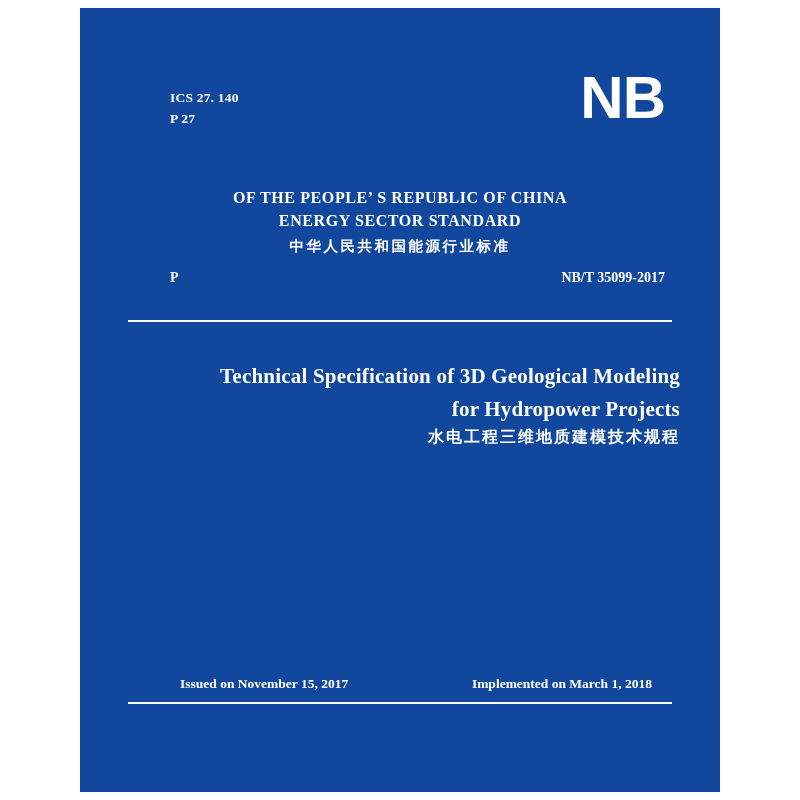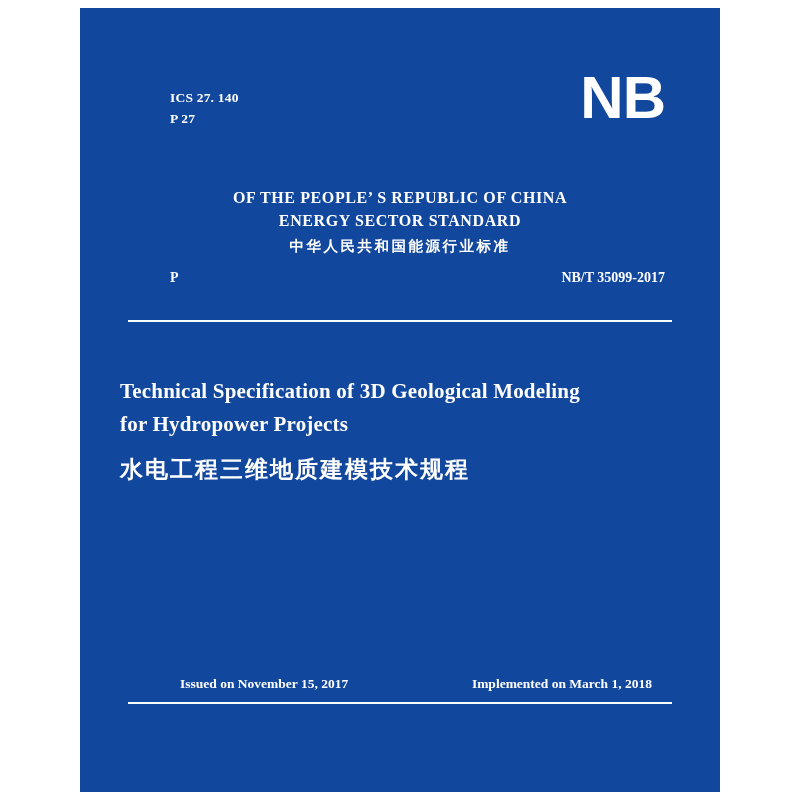--- a/index.html
+++ b/index.html
@@ -91,33 +91,32 @@
     background: #ffffff;
   }
   .rule-top { top: 312px; }
   .rule-bottom { top: 694px; }
 
   
   .main-title {
     position: absolute;
     left: 40px;
     right: 40px;
-    top: 367px;
-    text-align: left;
+    top: 352px;
+    text-align: right;
     font-size: 21px;
     font-weight: bold;
     line-height: 1.55;
     letter-spacing: 0.2px;
   }
   .main-title .cn {
-    font-family: Liberation Mono, monospace;
-    font-size: 23px;
+    font-family: Liberation Serif, serif;
+    font-size: 16px;
     font-weight: bold;
     letter-spacing: 2px;
-    margin-top: 14px;
   }
 
   
   .dates {
     position: absolute;
     left: 100px;
     right: 68px;
     top: 668px;
     display: flex;
     justify-content: space-between;

